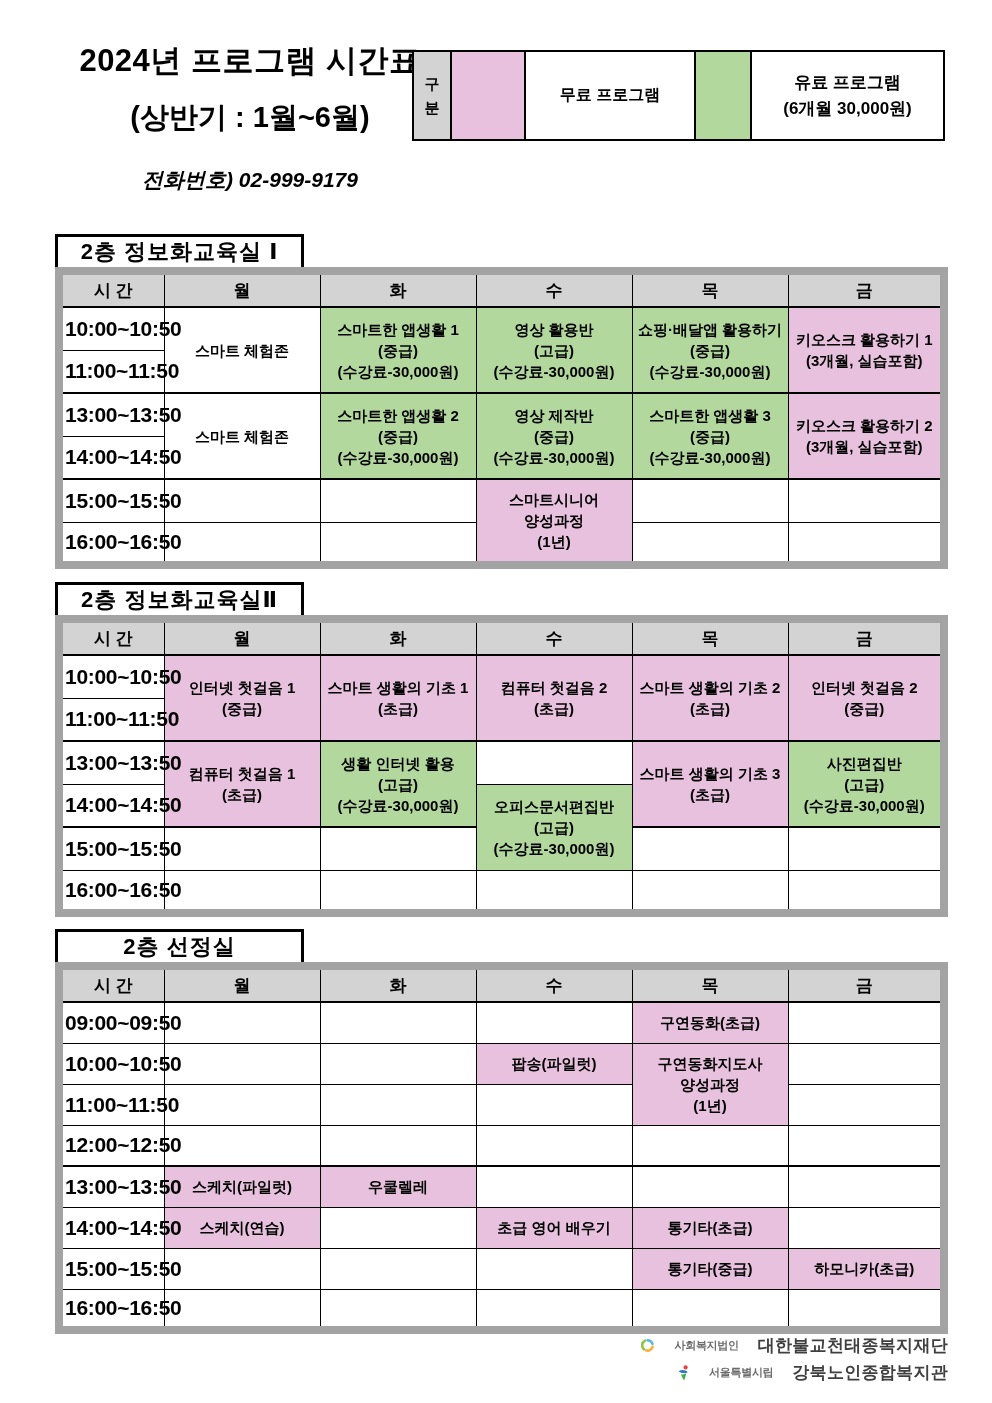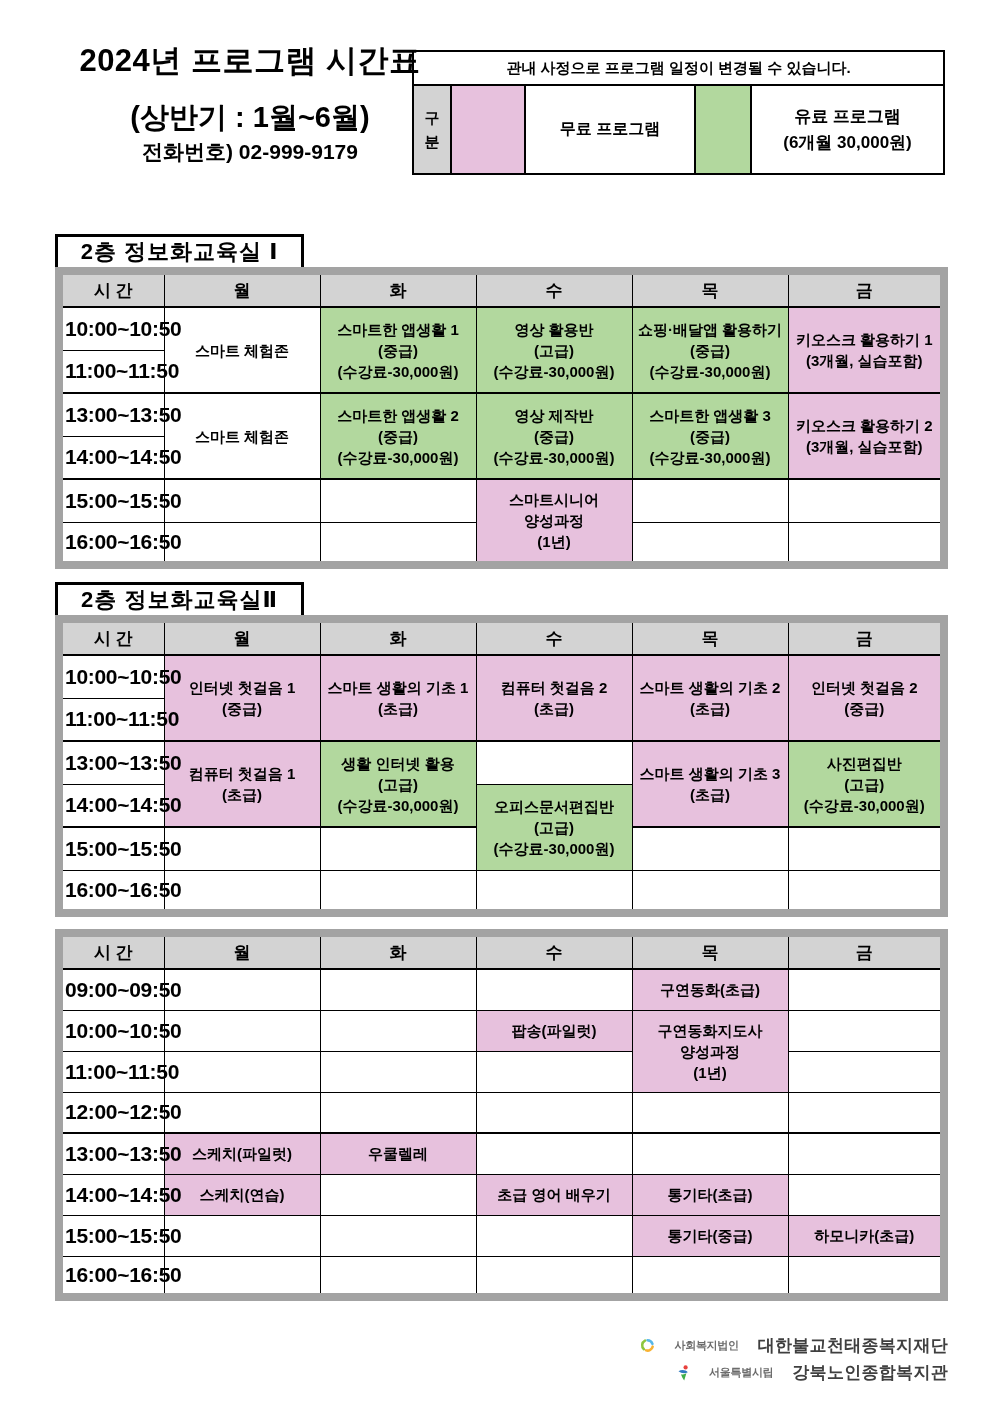--- a/index.html
+++ b/index.html
@@ -6,21 +6,21 @@
   .page {
     position:relative; width:992px; height:1394px; background:#ffffff;
     font-family:"Liberation Sans","DejaVu Sans",sans-serif; color:#000;
     overflow:hidden;
   }
 
   
   .title-block { position:absolute; left:55px; top:40px; width:390px; text-align:center; font-weight:bold; }
   .title-main  { font-size:31px; letter-spacing:0.5px; }
   .title-sub   { font-size:29px; margin-top:16px; }
-  .title-phone { font-size:21px; margin-top:0; }
+  .title-phone { font-size:21px; margin-top:28px;font-style:italic; }
 
   
   .legend { position:absolute; left:412px; top:50px; width:531px; border-collapse:collapse; table-layout:fixed; }
   .legend td { border:2px solid #000; text-align:center; vertical-align:middle; font-weight:bold; padding:0; }
   .legend .notice  { height:32px; font-size:15px; }
   .legend tr.keyrow { height:89px; }
   .legend .cat     { background:#D3D3D3; font-size:15px; line-height:1.55; word-break:break-all; padding:0 10px;margin-left:19px; }
   .legend .swatch-free { background:#E7C1DD; }
   .legend .swatch-paid { background:#B2D89E; }
   .legend .free    { font-size:16px; }
@@ -65,23 +65,20 @@
 
   <table class="legend">
     <colgroup>
         <col style="width:38px">
         <col style="width:74px">
         <col style="width:170px">
         <col style="width:56px">
         <col style="width:193px">
       </colgroup>
     <tbody>
-        <tr>
-      <td class="notice" colspan="5">관내 사정으로 프로그램 일정이 변경될 수 있습니다.</td>
-    </tr>
     <tr class="keyrow">
       <td class="cat">구분</td>
       <td class="swatch-free"></td>
       <td class="free">무료 프로그램</td>
       <td class="swatch-paid"></td>
       <td class="paid">유료 프로그램
 (6개월 30,000원)</td>
     </tr>
   </tbody>
     </table>
@@ -236,20 +233,21 @@
           <td></td>
           <td></td>
           <td></td>
           <td></td>
         </tr>
       </tbody>
     </table>
   </div>
 
   <div class="section sec3">
+    <div class="tab">2층 선정실</div>
     <table class="sched">
       <colgroup>
           <col style="width:105px">
           <col style="width:156px">
           <col style="width:156px">
           <col style="width:156px">
           <col style="width:156px">
           <col style="width:156px">
         </colgroup>
       <thead>

